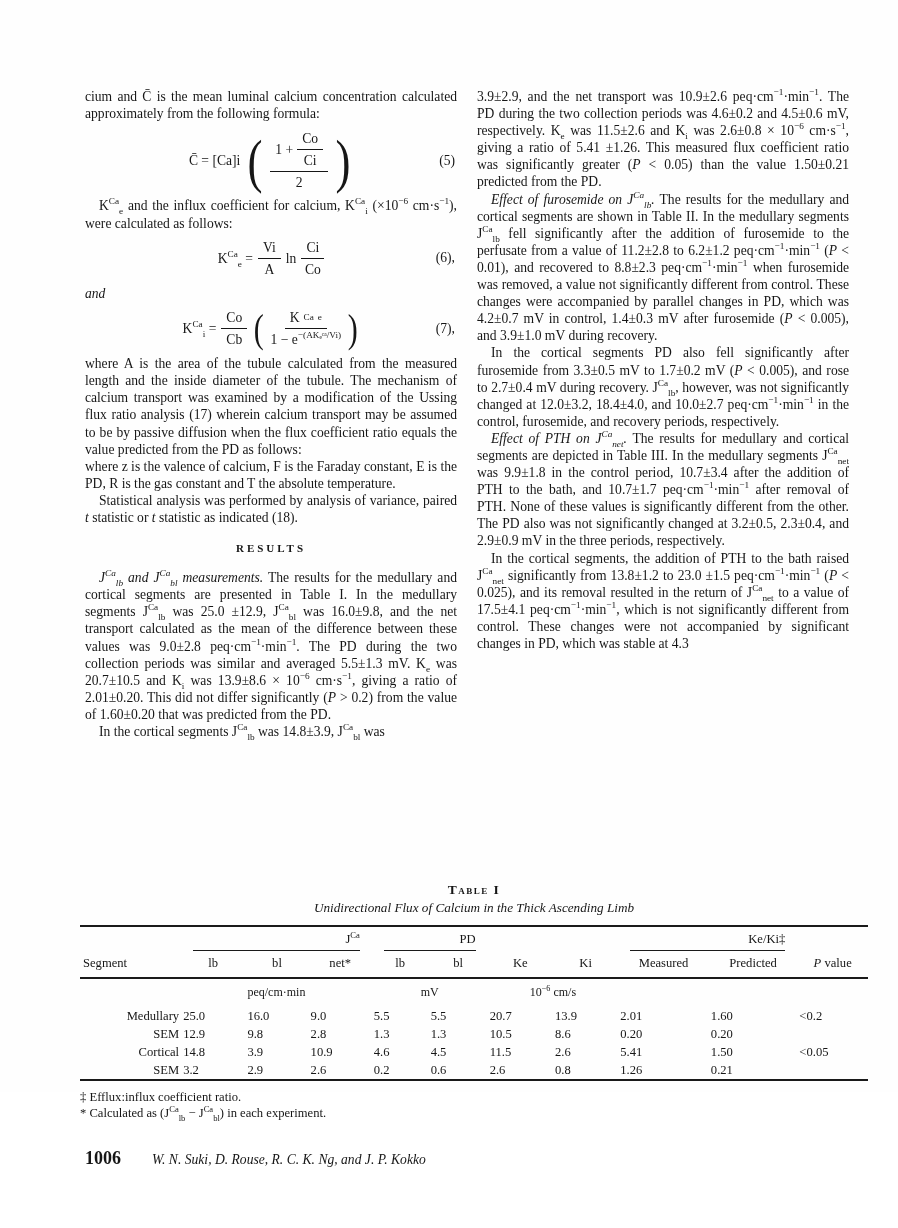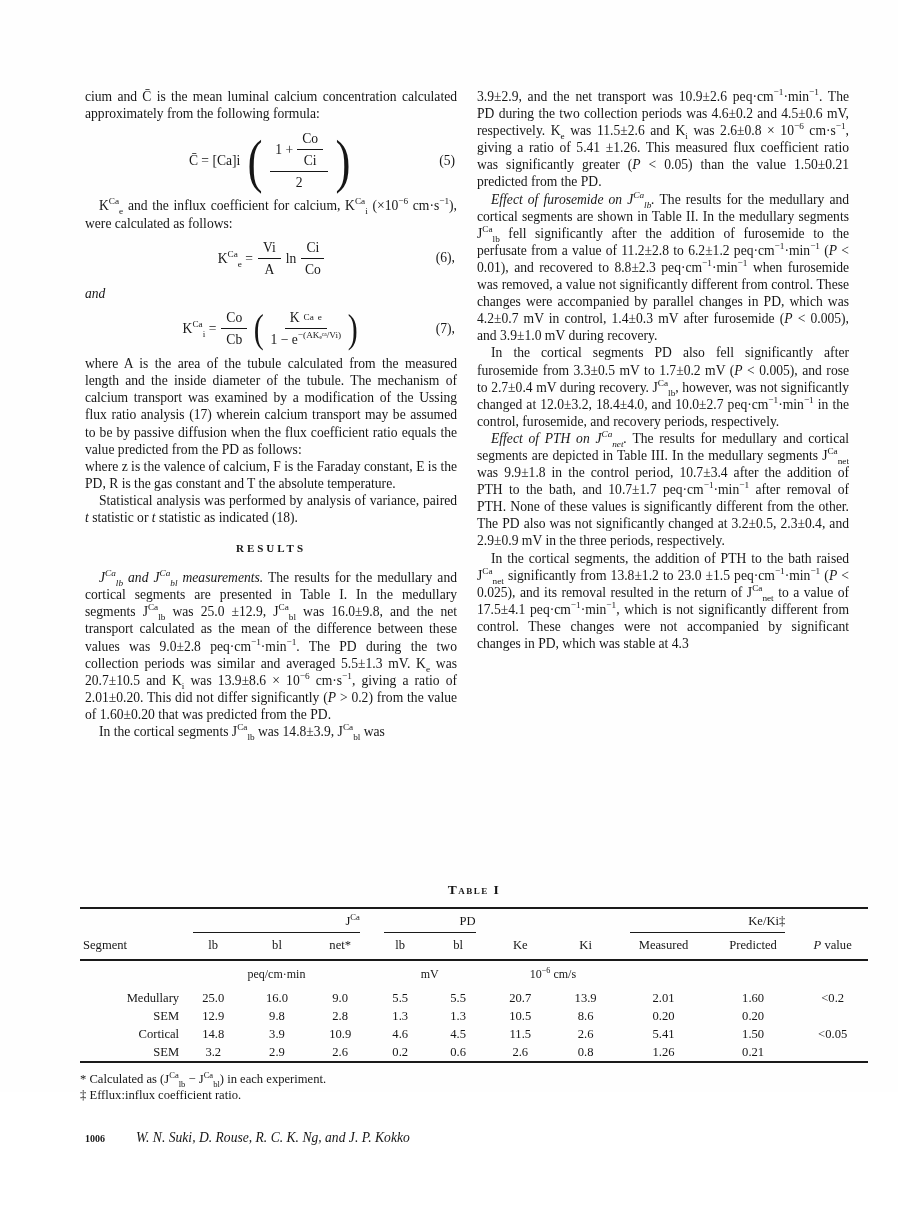--- a/index.html
+++ b/index.html
@@ -43,26 +43,26 @@
   table { border-collapse: collapse; width: 788px; margin-top: 9px;
           border-top: 2px solid #1a1a1a; border-bottom: 2px solid #1a1a1a;
           font-size: 12.6px; }
   th, td { font-weight: normal; padding: 1px 2px; white-space: nowrap; }
   tr.grp-row th { padding: 4px 0 0; }
   tr.grp-row .grp { display: block; margin: 0 12px; padding: 1px 0 3px;
                     border-bottom: 1.3px solid #1a1a1a; text-align: right; }
   tr.hdr-row th { text-align: center; padding: 5px 2px 6px; border-bottom: 2.6px solid #1a1a1a; }
   tr.hdr-row th.seg { text-align: left; padding-left: 3px; }
   tr.units-row td { text-align: center; padding: 6px 2px 7px; font-size: 12px; }
-  tbody.data td { text-align: center; padding: 1.5px 2px; }
+  tbody.data td { padding: 1.5px 2px; }
   tbody.data td.seg { text-align: right; padding-left: 3px; }
   .footnotes { margin-top: 9px; font-size: 12.6px; line-height: 15.5px; }
 
   .page-footer { margin-top: 27px; display: flex; align-items: baseline; }
-  .page-no { font-weight: 600; font-size: 10px; }
+  .page-no { font-weight: 600; font-size: 18px; }
   .authors { font-style: italic; font-size: 13.6px; margin-left: 31px; }
 </style>
 </head>
 <body>
 
 <div class="page">
 
   <div class="columns">
 
     <div class="col">
@@ -140,20 +140,21 @@
       <p>3.9±2.9, and the net transport was 10.9±2.6 peq·cm<sup>−1</sup>·min<sup>−1</sup>. The PD during the two collection periods was 4.6±0.2 and 4.5±0.6 mV, respectively. K<sub>e</sub> was 11.5±2.6 and K<sub>i</sub> was 2.6±0.8 × 10<sup>−6</sup> cm·s<sup>−1</sup>, giving a ratio of 5.41 ±1.26. This measured flux coefficient ratio was significantly greater (<i>P</i> &lt; 0.05) than the value 1.50±0.21 predicted from the PD.</p>
       <p class="indent"><i>Effect of furosemide on J<sup>Ca</sup><sub>lb</sub>.</i>  The results for the medullary and cortical segments are shown in Table II. In the medullary segments J<sup>Ca</sup><sub>lb</sub> fell significantly after the addition of furosemide to the perfusate from a value of 11.2±2.8 to 6.2±1.2 peq·cm<sup>−1</sup>·min<sup>−1</sup> (<i>P</i> &lt; 0.01), and recovered to 8.8±2.3 peq·cm<sup>−1</sup>·min<sup>−1</sup> when furosemide was removed, a value not significantly different from control. These changes were accompanied by parallel changes in PD, which was 4.2±0.7 mV in control, 1.4±0.3 mV after furosemide (<i>P</i> &lt; 0.005), and 3.9±1.0 mV during recovery.</p>
       <p class="indent">In the cortical segments PD also fell significantly after furosemide from 3.3±0.5 mV to 1.7±0.2 mV (<i>P</i> &lt; 0.005), and rose to 2.7±0.4 mV during recovery. J<sup>Ca</sup><sub>lb</sub>, however, was not significantly changed at 12.0±3.2, 18.4±4.0, and 10.0±2.7 peq·cm<sup>−1</sup>·min<sup>−1</sup> in the control, furosemide, and recovery periods, respectively.</p>
       <p class="indent"><i>Effect of PTH on J<sup>Ca</sup><sub>net</sub>.</i>  The results for medullary and cortical segments are depicted in Table III. In the medullary segments J<sup>Ca</sup><sub>net</sub> was 9.9±1.8 in the control period, 10.7±3.4 after the addition of PTH to the bath, and 10.7±1.7 peq·cm<sup>−1</sup>·min<sup>−1</sup> after removal of PTH. None of these values is significantly different from the other. The PD also was not significantly changed at 3.2±0.5, 2.3±0.4, and 2.9±0.9 mV in the three periods, respectively.</p>
       <p class="indent">In the cortical segments, the addition of PTH to the bath raised J<sup>Ca</sup><sub>net</sub> significantly from 13.8±1.2 to 23.0 ±1.5 peq·cm<sup>−1</sup>·min<sup>−1</sup> (<i>P</i> &lt; 0.025), and its removal resulted in the return of J<sup>Ca</sup><sub>net</sub> to a value of 17.5±4.1 peq·cm<sup>−1</sup>·min<sup>−1</sup>, which is not significantly different from control. These changes were not accompanied by significant changes in PD, which was stable at 4.3</p>
     </div>
   </div>
 
   <div class="table-section">
     <div class="tbl-label">Table I</div>
+    <div class="tbl-title">Unidirectional Flux of Calcium in the Thick Ascending Limb</div>
 
     <table>
       <colgroup>
         <col style="width:96px">
           <col style="width:61px">
           <col style="width:60px">
           <col style="width:60px">
         <col style="width:54px">
           <col style="width:56px">
           <col style="width:62px">
@@ -251,22 +252,22 @@
           <td>2.6</td>
           <td>0.8</td>
           <td>1.26</td>
           <td>0.21</td>
           <td></td>
         </tr>
       </tbody>
     </table>
 
     <div class="footnotes">
+      <div>‡ Efflux:influx coefficient ratio.</div>
       <div>* Calculated as (J<sup>Ca</sup><sub>lb</sub> − J<sup>Ca</sup><sub>bl</sub>) in each experiment.</div>
-      <div>‡ Efflux:influx coefficient ratio.</div>
     </div>
   </div>
 
   <div class="page-footer">
     <span class="page-no">1006</span>
     <span class="authors">W. N. Suki, D. Rouse, R. C. K. Ng, and J. P. Kokko</span>
   </div>
 
 </div>
 

